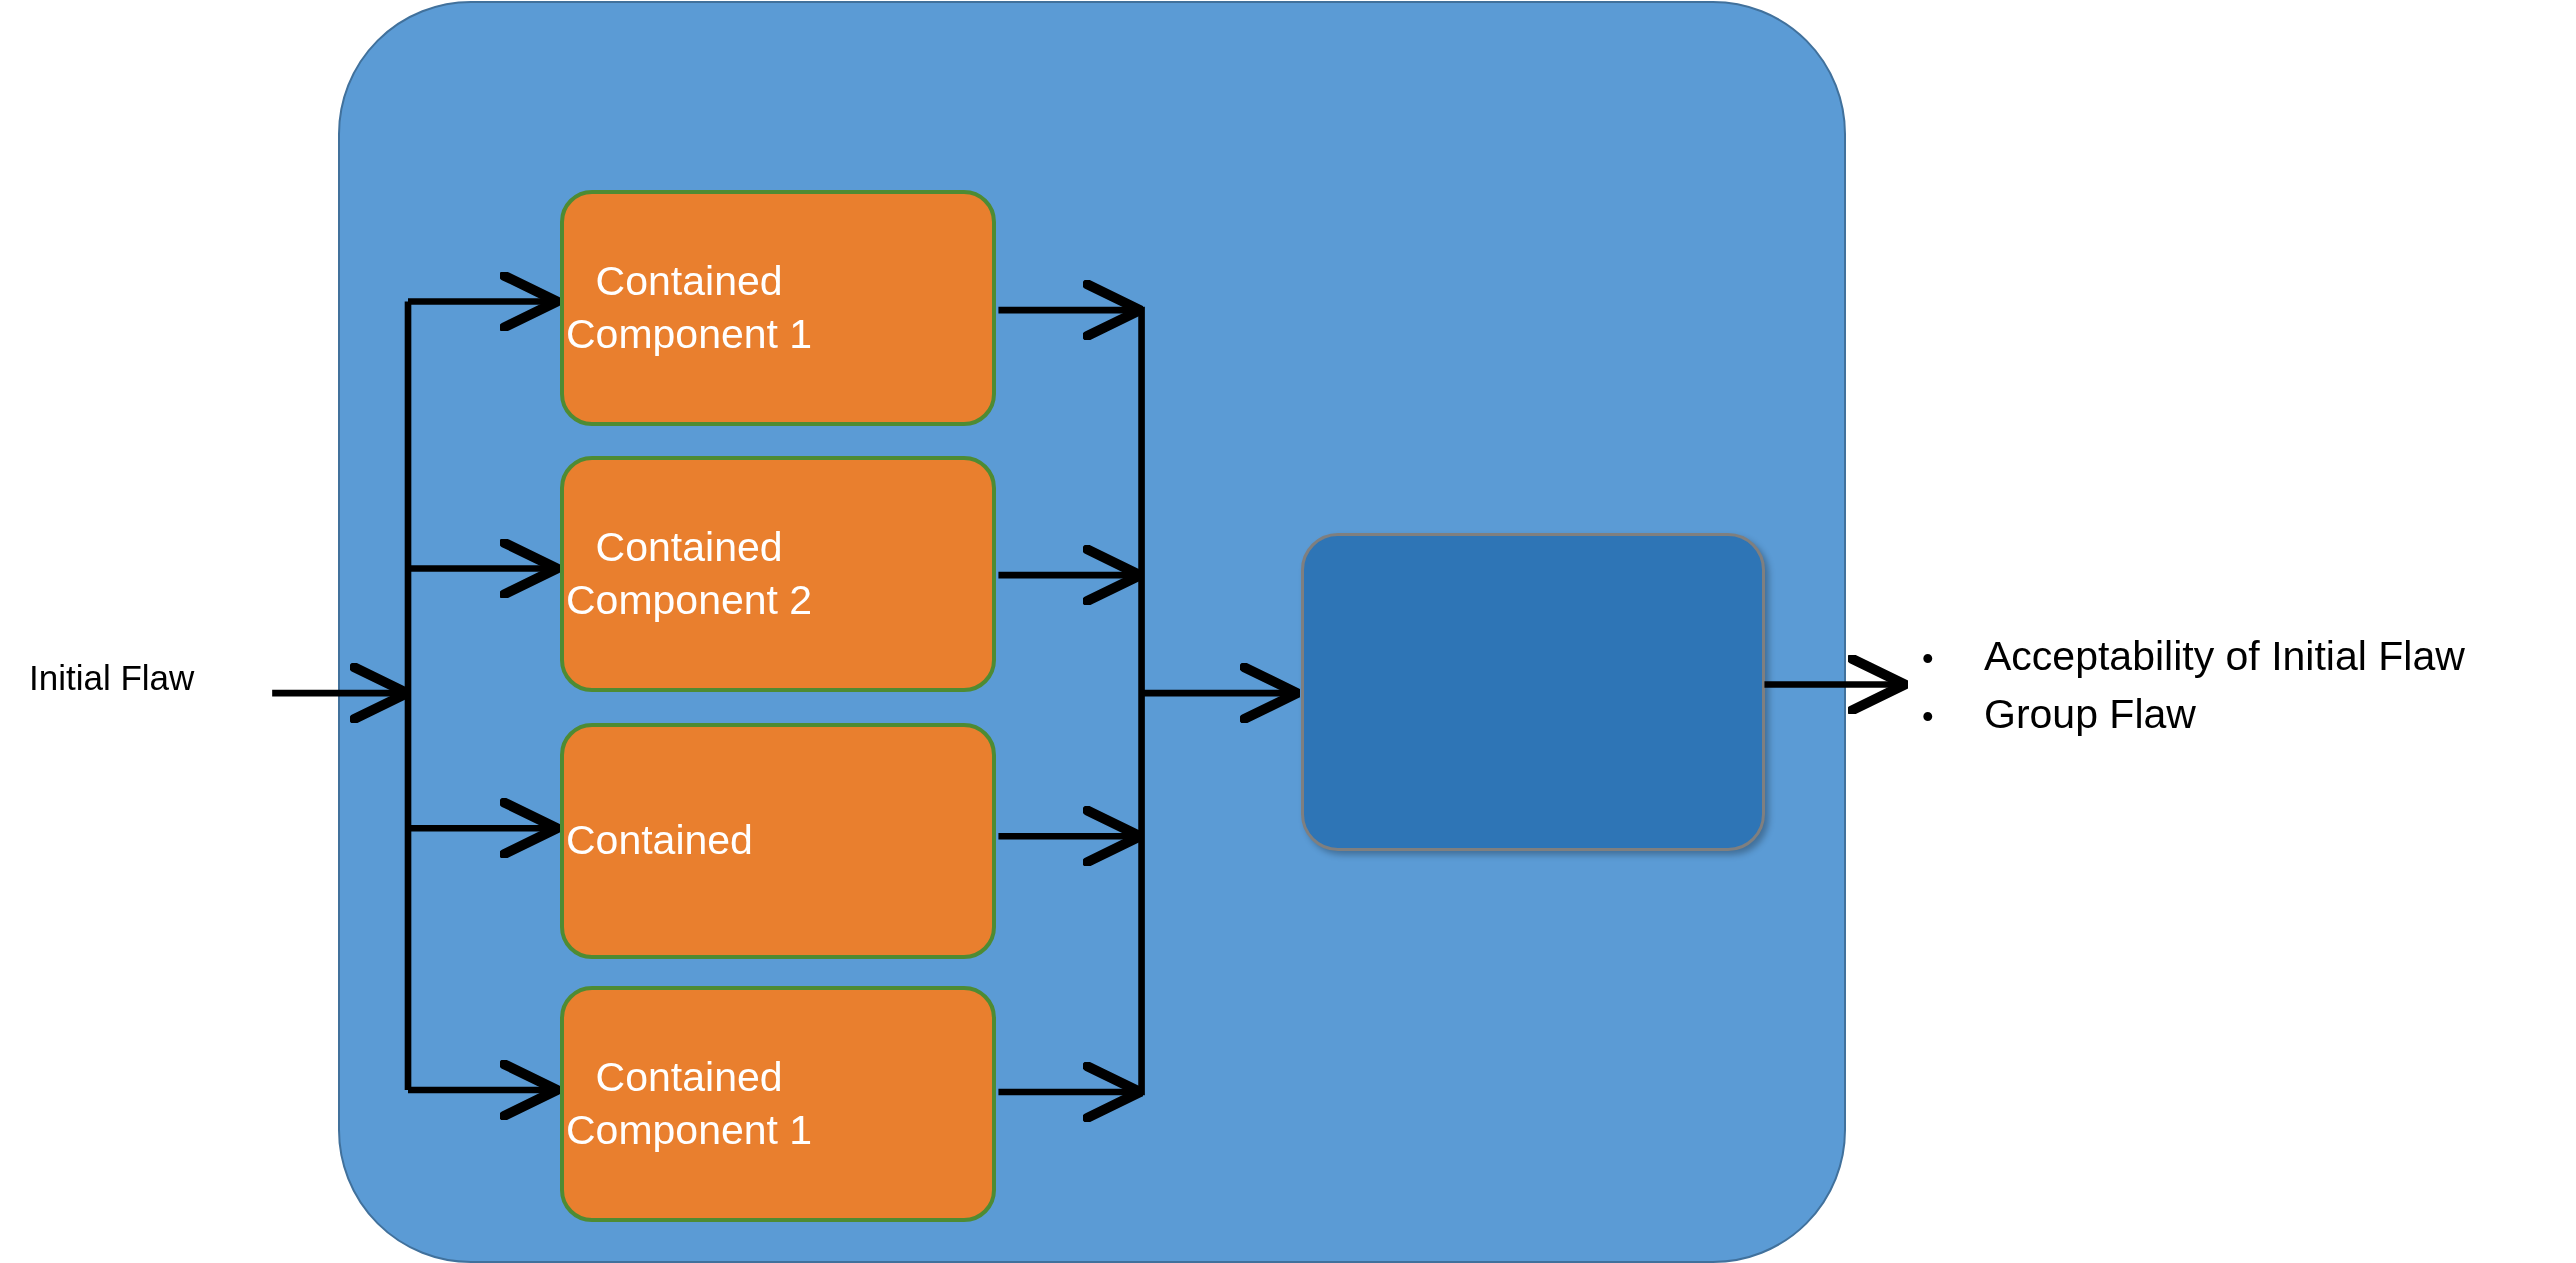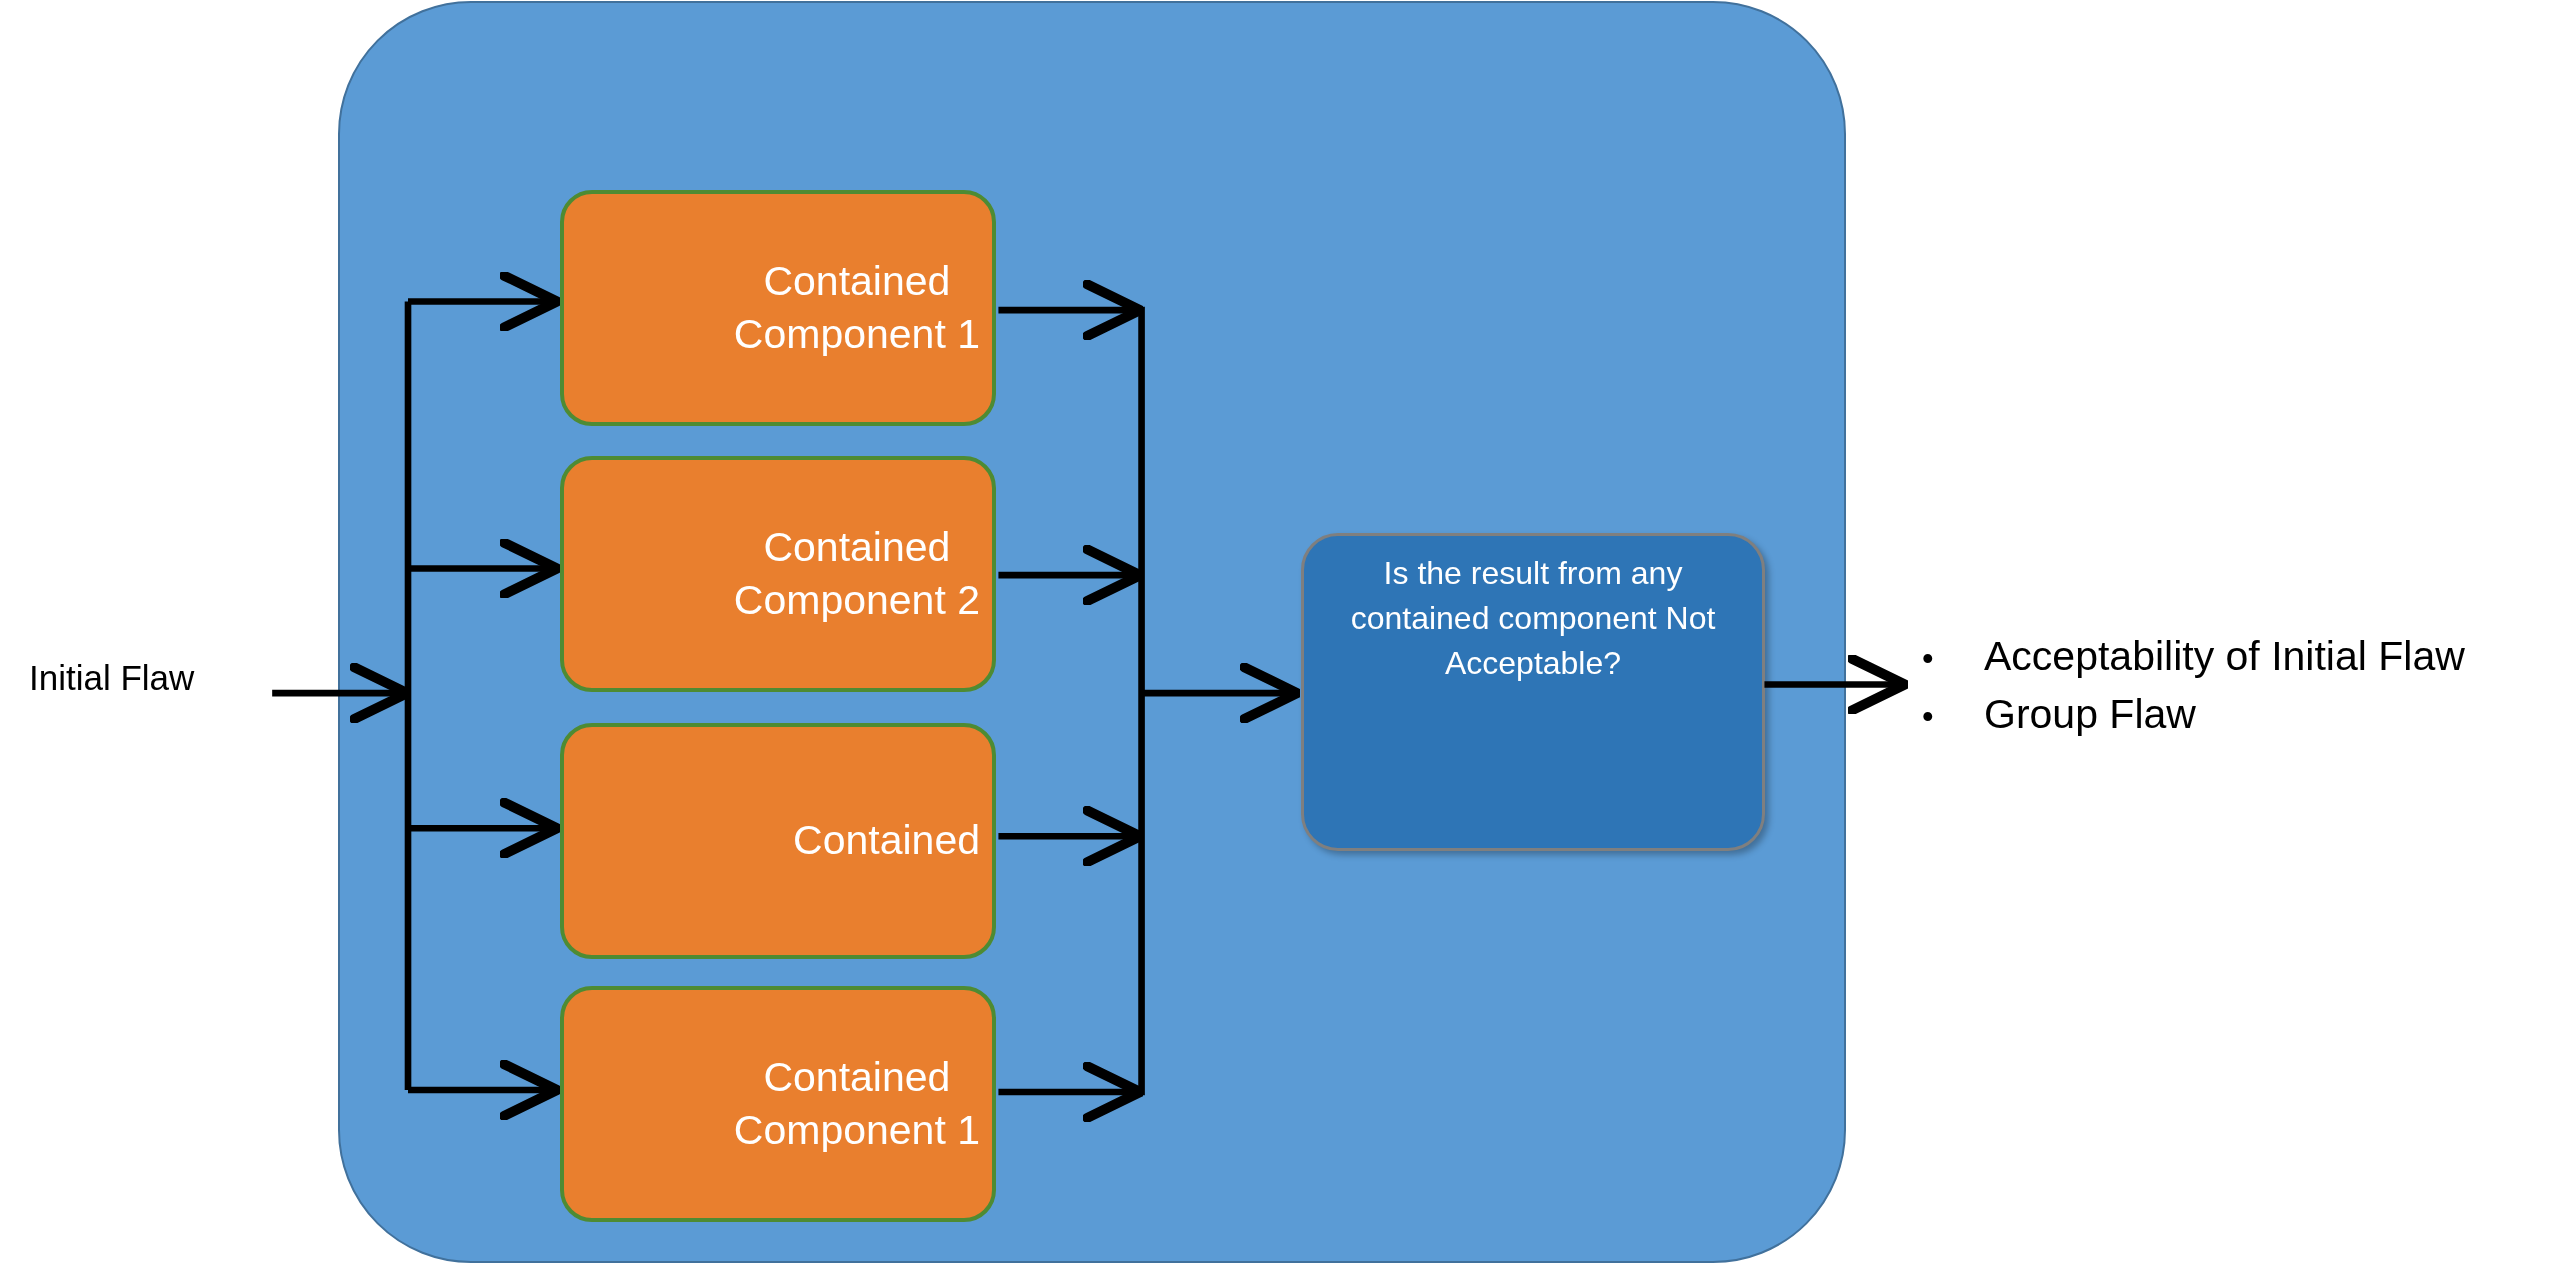--- a/index.html
+++ b/index.html
@@ -44,26 +44,26 @@
   .component-box {
     position: absolute;
     left: 560px;
     width: 436px;
     background: #E97F2E;
     border: 4.6px solid #4E8B33;
     border-radius: 32px;
     box-sizing: border-box;
     display: flex;
     align-items: center;
-    justify-content: flex-end;
+    justify-content: flex-start;
     text-align: center;
     color: #FFFFFF;
     font-size: 41px;
     line-height: 1.30;
-    padding: 0 12px;
+    padding: 0 2px;
   }
   #component-box-1 { top: 190px;  height: 236px; }
   #component-box-2 { top: 456px;  height: 236px; }
   #component-box-3 { top: 723px; height: 236px; }
   #component-box-4 { top: 986px; height: 236px; }
 
   
   #decision-box {
     position: absolute;
     left: 1301px;
@@ -164,21 +164,20 @@
   </div>
 
   <div class="component-box" id="component-box-4">
     <div>
       <div>Contained</div>
       <div>Component 1</div>
     </div>
   </div>
 
   <div id="decision-box">
-    <div class="q">Is the result from any contained component Not Acceptable?</div>
     <div class="q-gap"></div>
   </div>
 
   <div id="outputs">
     <div class="bullet-row">
       <span class="bullet-dot">•</span>
       <span class="bullet-text">Acceptability of Initial Flaw</span>
     </div>
     <div class="bullet-row">
       <span class="bullet-dot">•</span>

